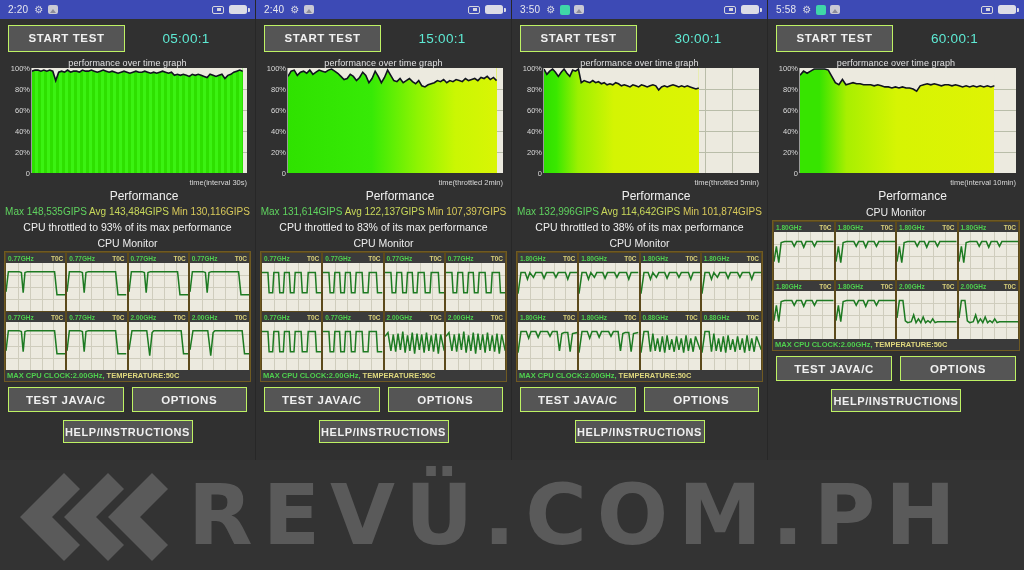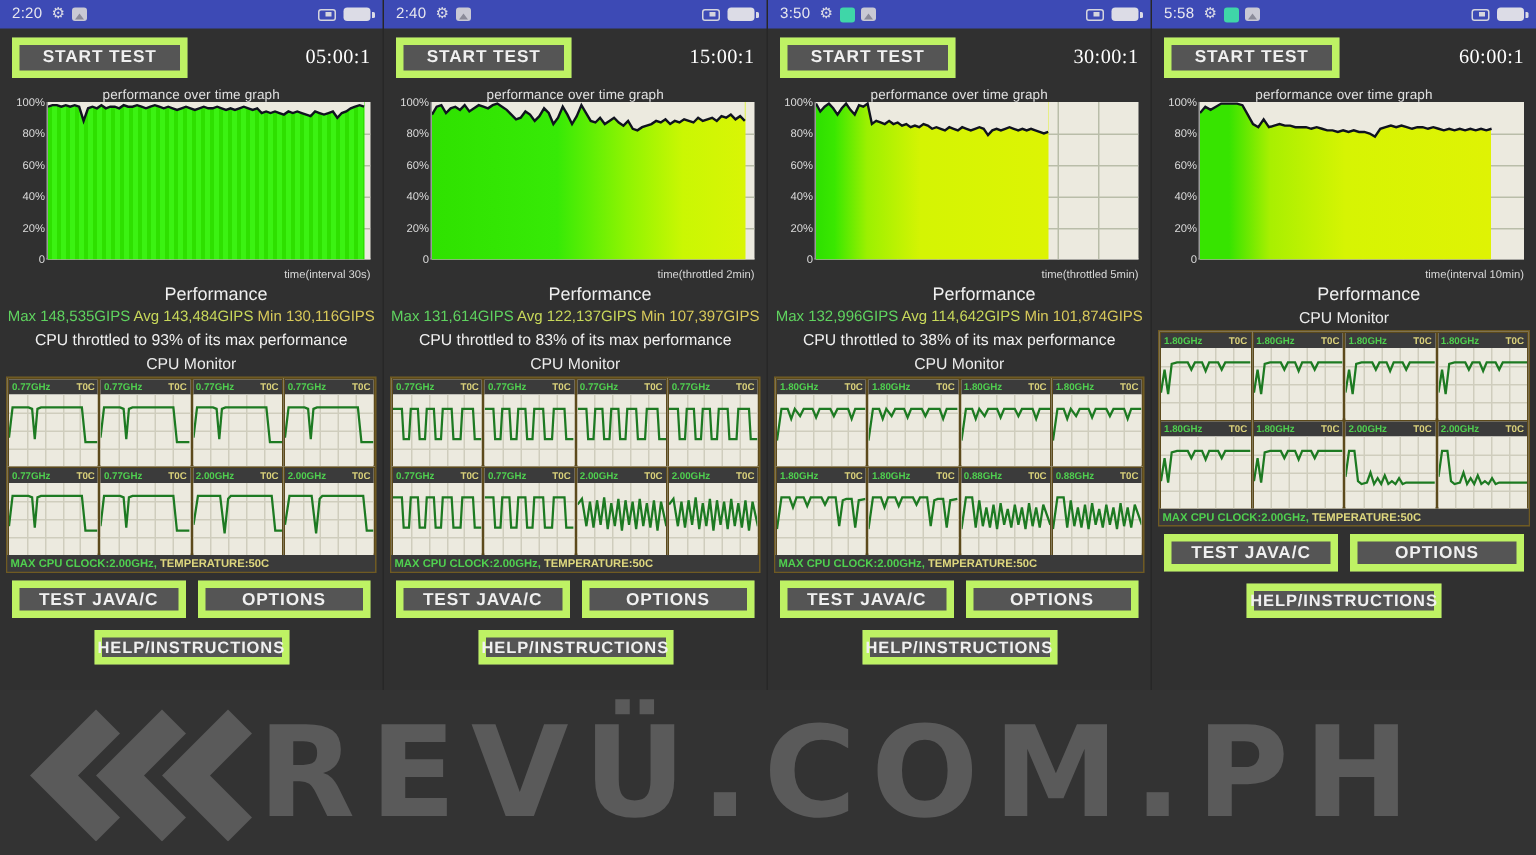--- a/index.html
+++ b/index.html
@@ -40,27 +40,27 @@
   .sb-right { margin-left: auto; display: flex; align-items: center; gap: 5px; }
   .ico-chip { width: 12px; height: 8px; border: 1.4px solid #d5d5de; border-radius: 2px; position: relative; }
   .ico-chip::after { content:""; position:absolute; left:3.5px; top:1.6px; width:4px; height:3.2px; background:#d5d5de;}
   .ico-batt { width: 18px; height: 9px; background: #dcdce6; border-radius: 2.5px; position: relative; }
   .ico-batt::after { content:""; position:absolute; right:-2.5px; top:2.5px; width:2px; height:4px; background:#dcdce6; border-radius:0 1px 1px 0;}
 
   
   .topbar { display: flex; align-items: center; height: 38px; padding: 0 8px; }
   .btn {
     background: #555555; color: #f0f0f0;
-    border: 5px solid #bef264;
+    border: 1px solid #bef264;
     font-size: 11.5px; font-weight: bold; letter-spacing: .6px;
     display: flex; align-items: center; justify-content: center;
     text-align: center;
   }
   .btn-start { width: 117px; height: 27px; }
-  .timer { flex: 1; text-align: right; color: #ffffff; font-size: 13.5px; letter-spacing: .3px; font-family: Liberation Serif, serif; }
+  .timer { flex: 1; text-align: center; color: #5eead4; font-size: 13.5px; letter-spacing: .3px; }
 
   
   .chart-wrap { padding: 0 6px; position: relative; }
   .chart-title {
     position: absolute; left: 0; right: 0; top: 1px;
     text-align: center; font-size: 9px; color: #e0e0e0; z-index: 4;
     letter-spacing: .1px;
   }
   .chart-time {
     position: absolute; right: 8px; bottom: 0px;
@@ -121,21 +121,21 @@
   .btn-help { width: 130px; height: 23px; font-size: 11px; }
 
   
   .watermark {
     position: absolute; left: 0; top: 460px; width: 1024px; height: 110px;
     background: #333333; display: flex; align-items: center;
   }
   .wm-chevrons { display: flex; margin-left: 12px; }
   .wm-text {
     color: #5a5a5a; font-size: 84px; font-weight: bold;
-    letter-spacing: 10px; line-height: 86px; 
+    letter-spacing: 10px; line-height: 86px; margin-left: 16px;
     font-family: "DejaVu Sans", sans-serif;
     text-align: right;
   }
 </style>
 </head>
 <body>
 
 <div id="app">
   <div class="panels">
       <div class="panel">

